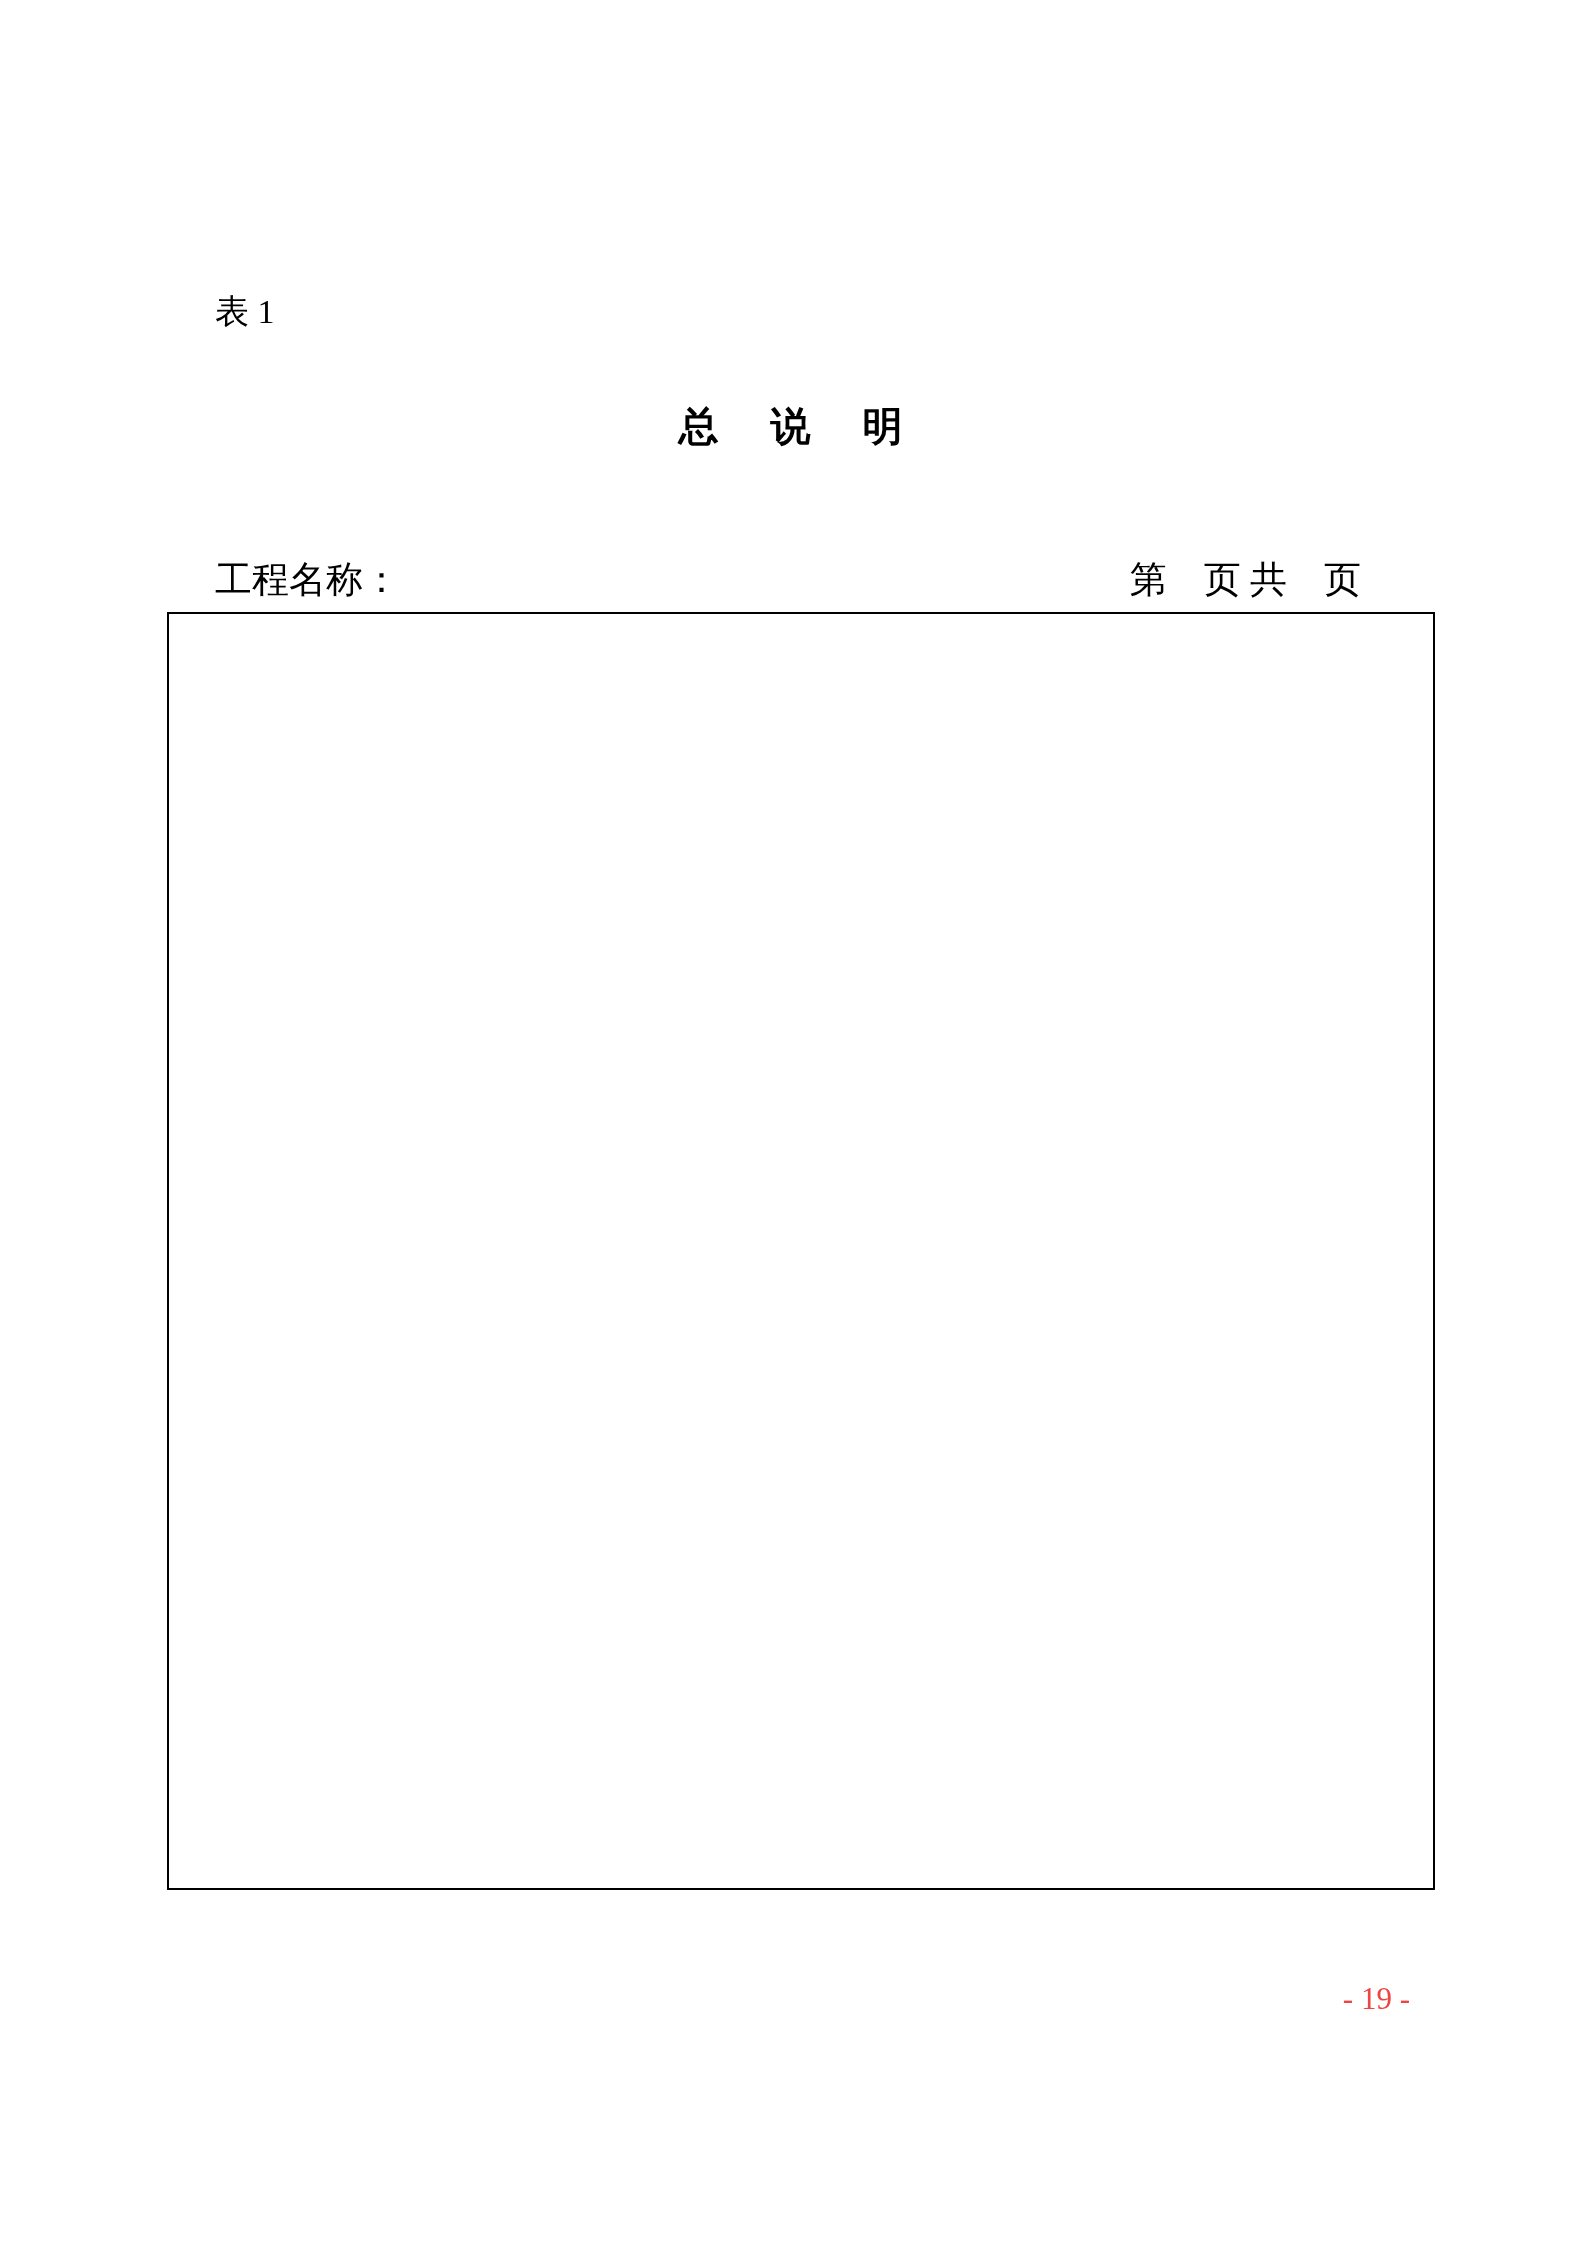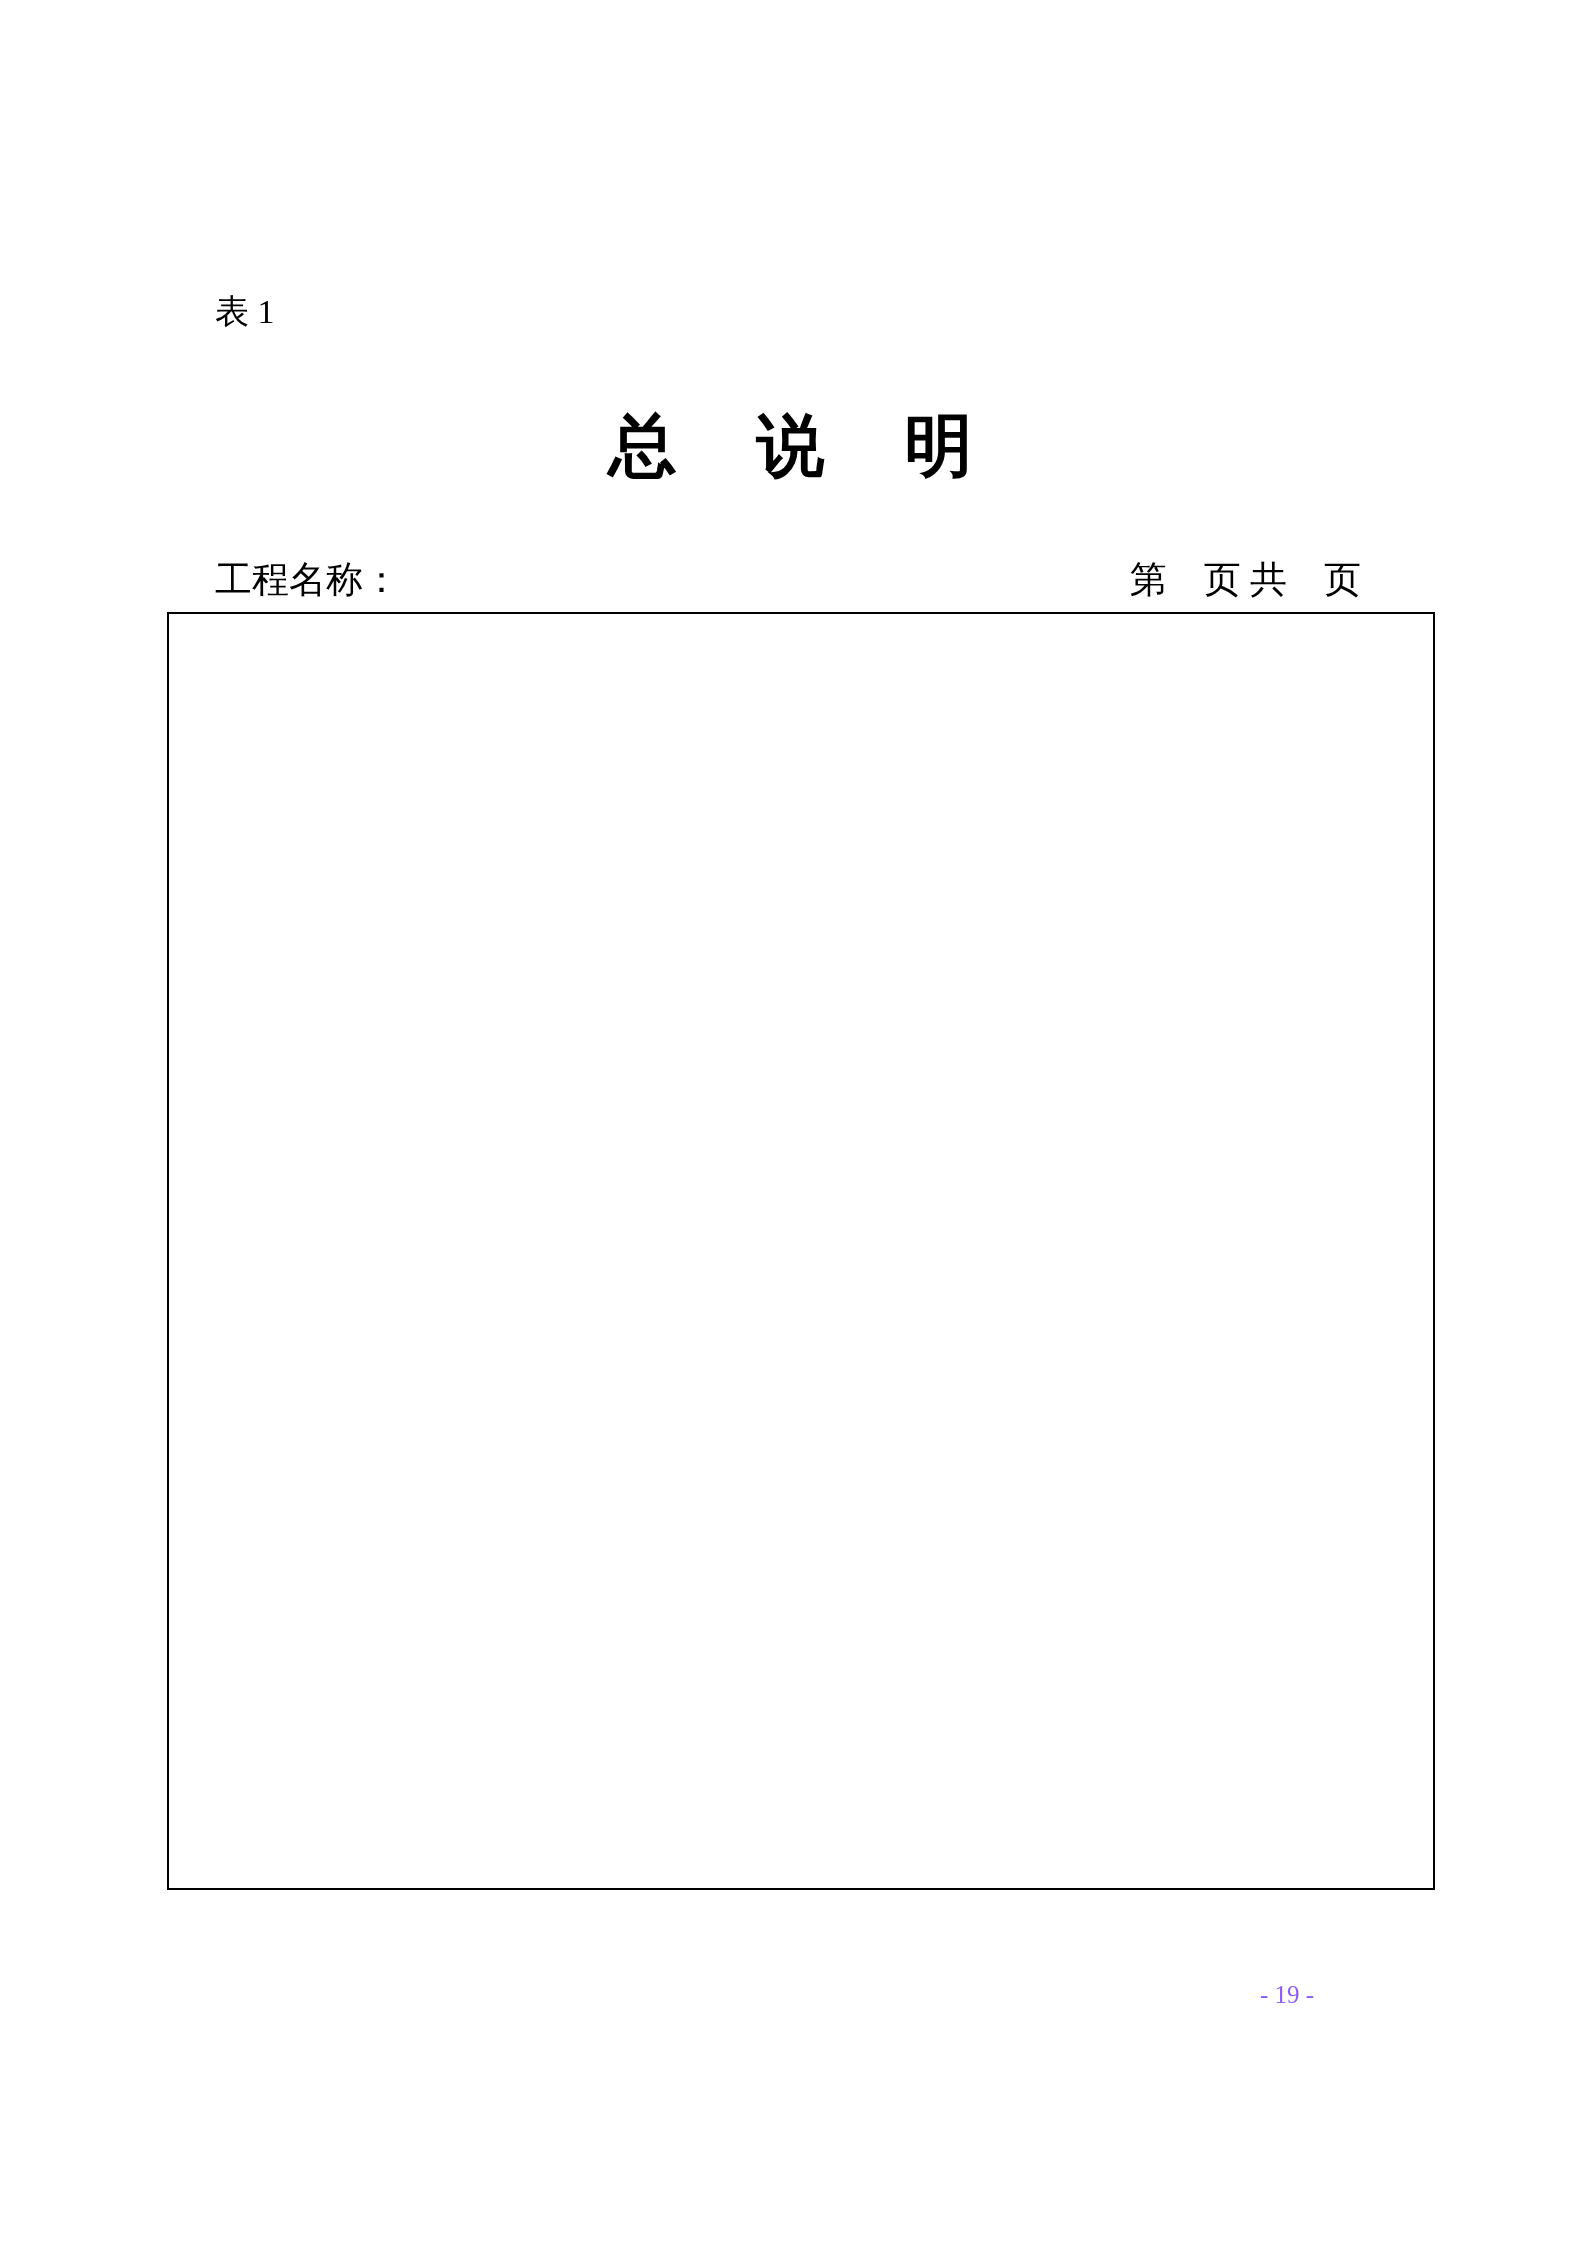--- a/index.html
+++ b/index.html
@@ -23,26 +23,27 @@
     line-height: 1.2;
     color: #000000;
     white-space: pre;
   }
   .doc-title {
     position: absolute;
     left: 0;
     top: 406px;
     width: 1587px;
     text-align: center;
-    font-size: 68px;
+    font-size: 40px;
     font-weight: bold;
     letter-spacing: 6px;
     line-height: 1.2;
     color: #000000;
     white-space: pre;
+    font-family: Liberation Mono, monospace;
   }
   .meta-row {
     position: absolute;
     left: 167px;
     top: 558px;
     width: 1268px;
     display: flex;
     justify-content: space-between;
     align-items: flex-end;
     font-size: 37px;
@@ -64,24 +65,24 @@
     width: 1268px;
     height: 1278px;
     border: 2px solid #000000;
     background: #ffffff;
   }
   .page-number {
     position: absolute;
     left: 1260px;
     top: 1980px;
     width: 150px;
-    text-align: left;
-    font-size: 25px;
+    text-align: right;
+    font-size: 31px;
     line-height: 1.2;
-    color: #8b5cf6;
+    color: #ef4444;
     white-space: pre;
   }
 </style>
 </head>
 <body>
 
 <div class="page">
 
   <div class="table-label">表 1</div>
 

